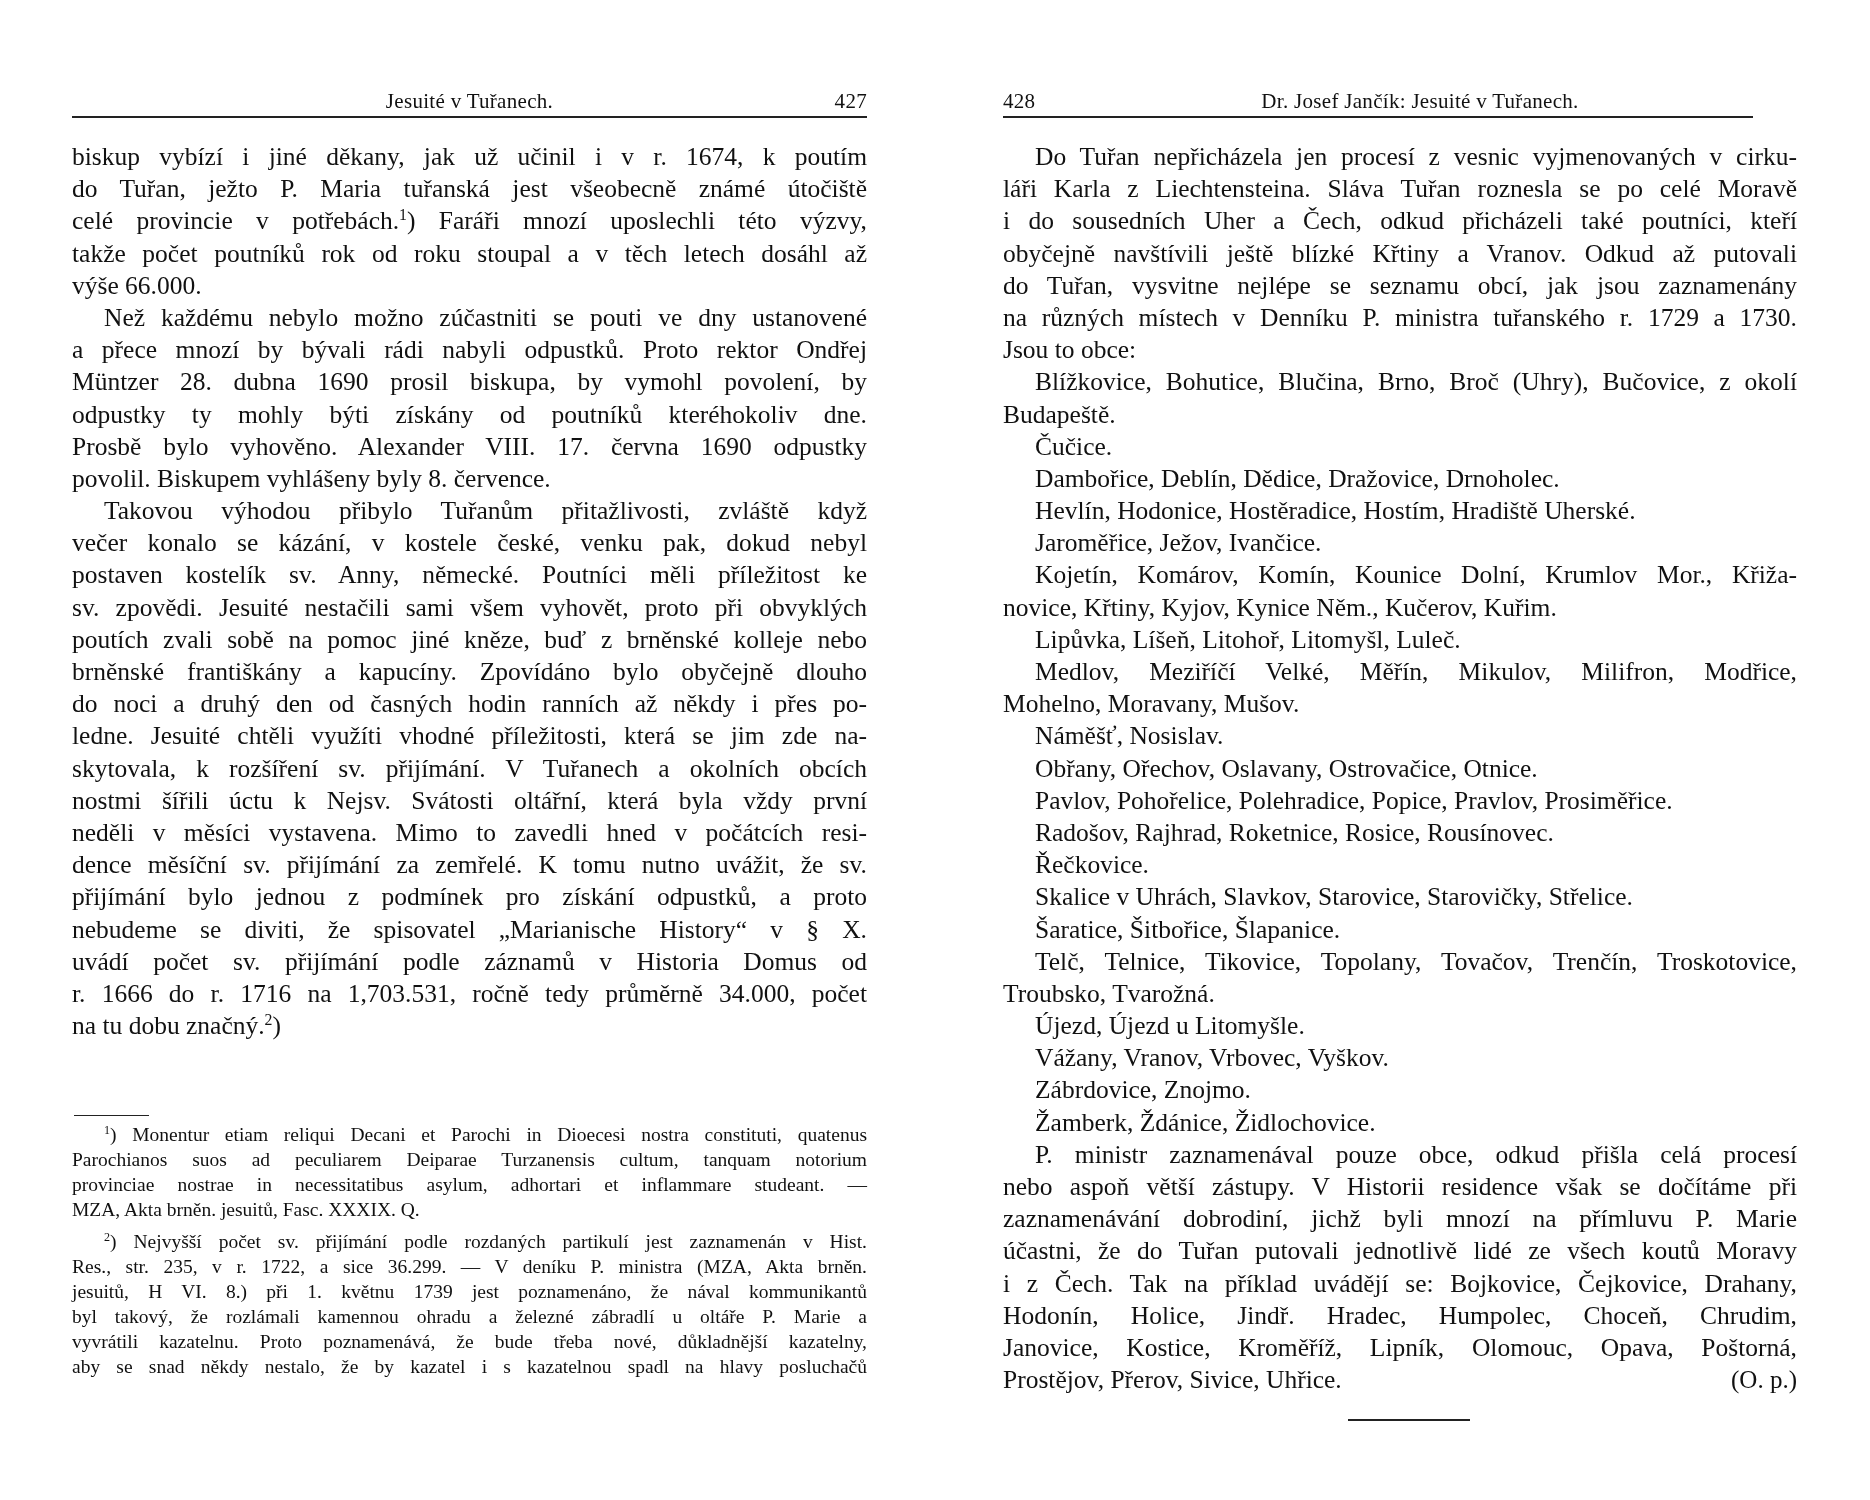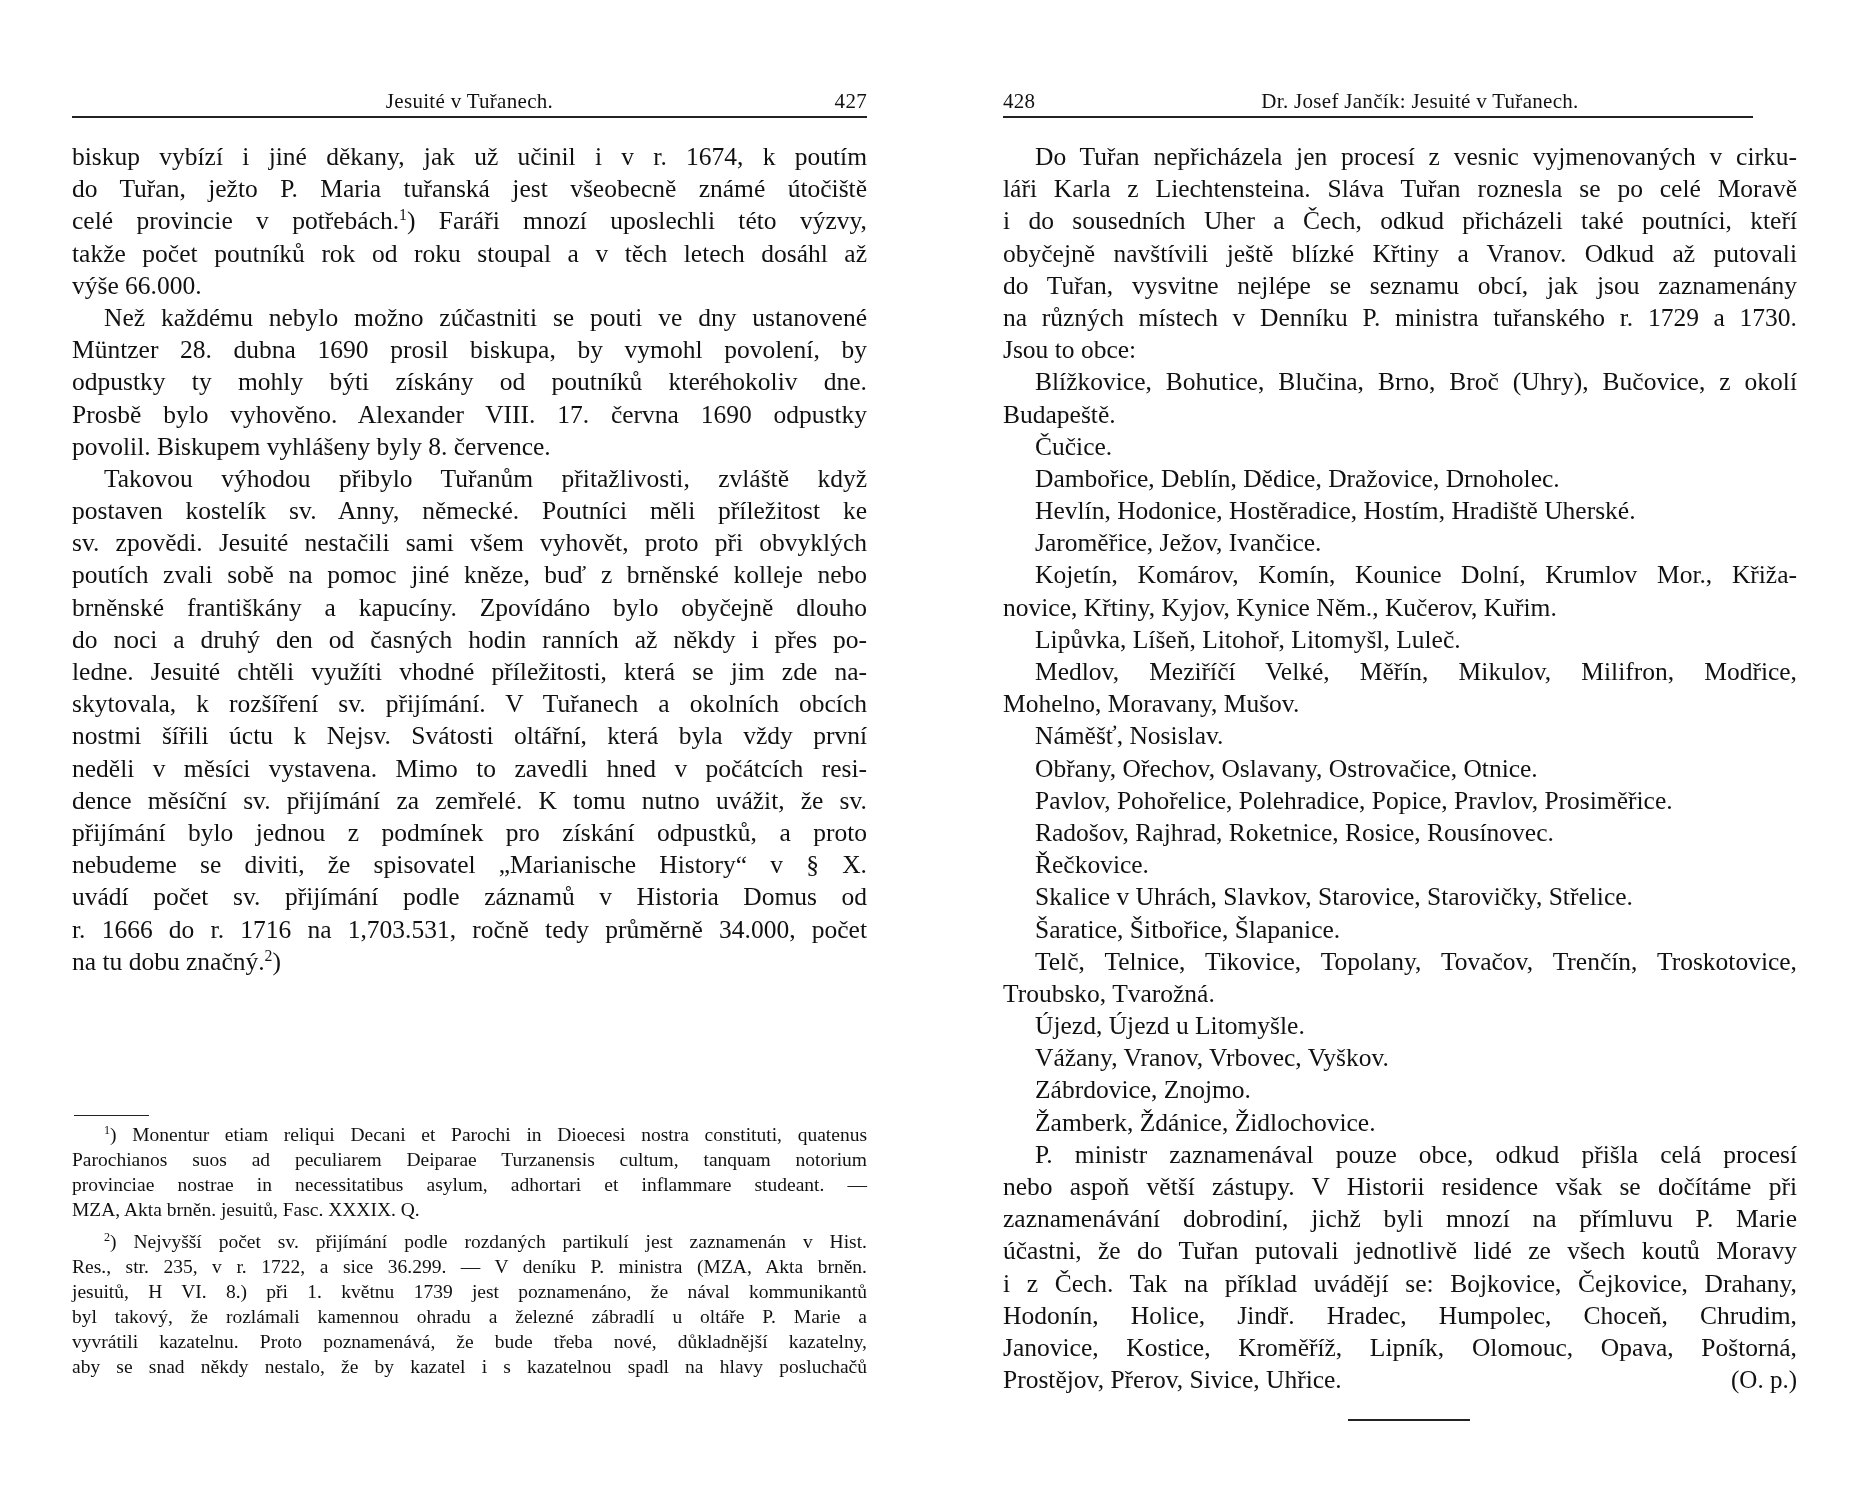--- a/index.html
+++ b/index.html
@@ -41,25 +41,27 @@
     <span class="folio">427</span>
   </div>
   <div class="head-rule"></div>
   <div class="body-text" id="left-body">
       <span class="line ">biskup vybízí i jiné děkany, jak už učinil i v r. 1674, k poutím</span>
       <span class="line ">do Tuřan, ježto P. Maria tuřanská jest všeobecně známé útočiště</span>
       <span class="line ">celé provincie v potřebách.<sup>1</sup>) Faráři mnozí uposlechli této výzvy,</span>
       <span class="line ">takže počet poutníků rok od roku stoupal a v těch letech dosáhl až</span>
       <span class="line last">výše 66.000.</span>
       <span class="line indent">Než každému nebylo možno zúčastniti se pouti ve dny ustanovené</span>
+      <span class="line ">a přece mnozí by bývali rádi nabyli odpustků. Proto rektor Ondřej</span>
       <span class="line ">Müntzer 28. dubna 1690 prosil biskupa, by vymohl povolení, by</span>
       <span class="line ">odpustky ty mohly býti získány od poutníků kteréhokoliv dne.</span>
       <span class="line ">Prosbě bylo vyhověno. Alexander VIII. 17. června 1690 odpustky</span>
       <span class="line last">povolil. Biskupem vyhlášeny byly 8. července.</span>
       <span class="line indent">Takovou výhodou přibylo Tuřanům přitažlivosti, zvláště když</span>
+      <span class="line ">večer konalo se kázání, v kostele české, venku pak, dokud nebyl</span>
       <span class="line ">postaven kostelík sv. Anny, německé. Poutníci měli příležitost ke</span>
       <span class="line ">sv. zpovědi. Jesuité nestačili sami všem vyhovět, proto při obvyklých</span>
       <span class="line ">poutích zvali sobě na pomoc jiné kněze, buď z brněnské kolleje nebo</span>
       <span class="line ">brněnské františkány a kapucíny. Zpovídáno bylo obyčejně dlouho</span>
       <span class="line ">do noci a druhý den od časných hodin ranních až někdy i přes po-</span>
       <span class="line ">ledne. Jesuité chtěli využíti vhodné příležitosti, která se jim zde na-</span>
       <span class="line ">skytovala, k rozšíření sv. přijímání. V Tuřanech a okolních obcích</span>
       <span class="line ">nostmi šířili úctu k Nejsv. Svátosti oltářní, která byla vždy první</span>
       <span class="line ">neděli v měsíci vystavena. Mimo to zavedli hned v počátcích resi-</span>
       <span class="line ">dence měsíční sv. přijímání za zemřelé. K tomu nutno uvážit, že sv.</span>

